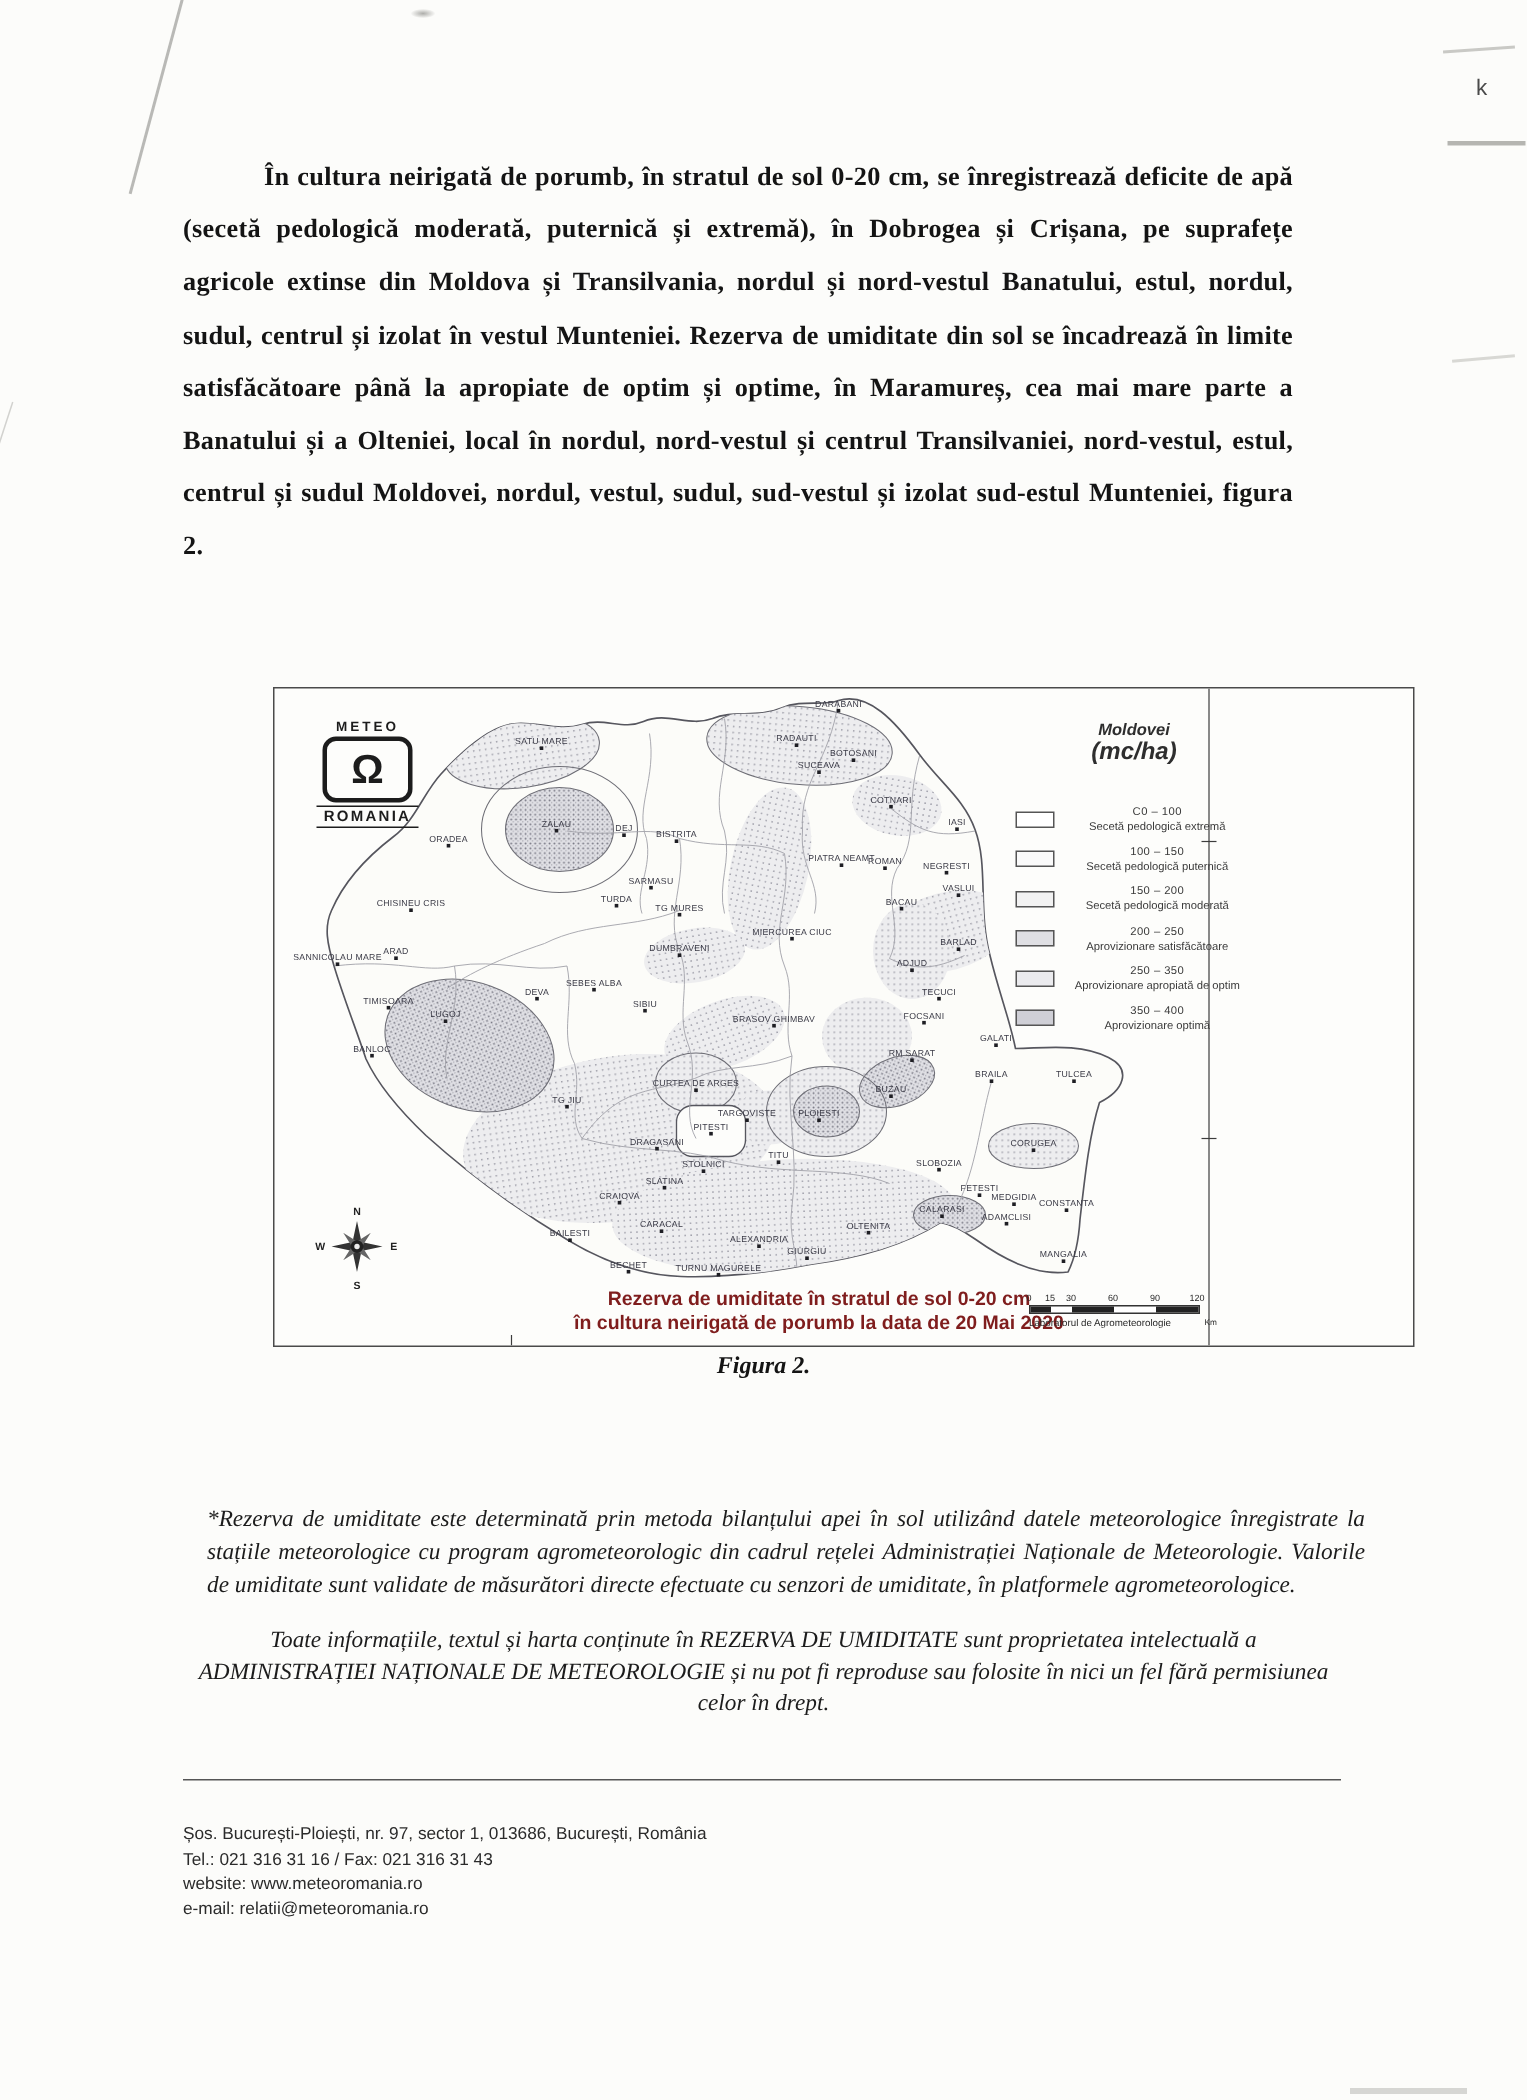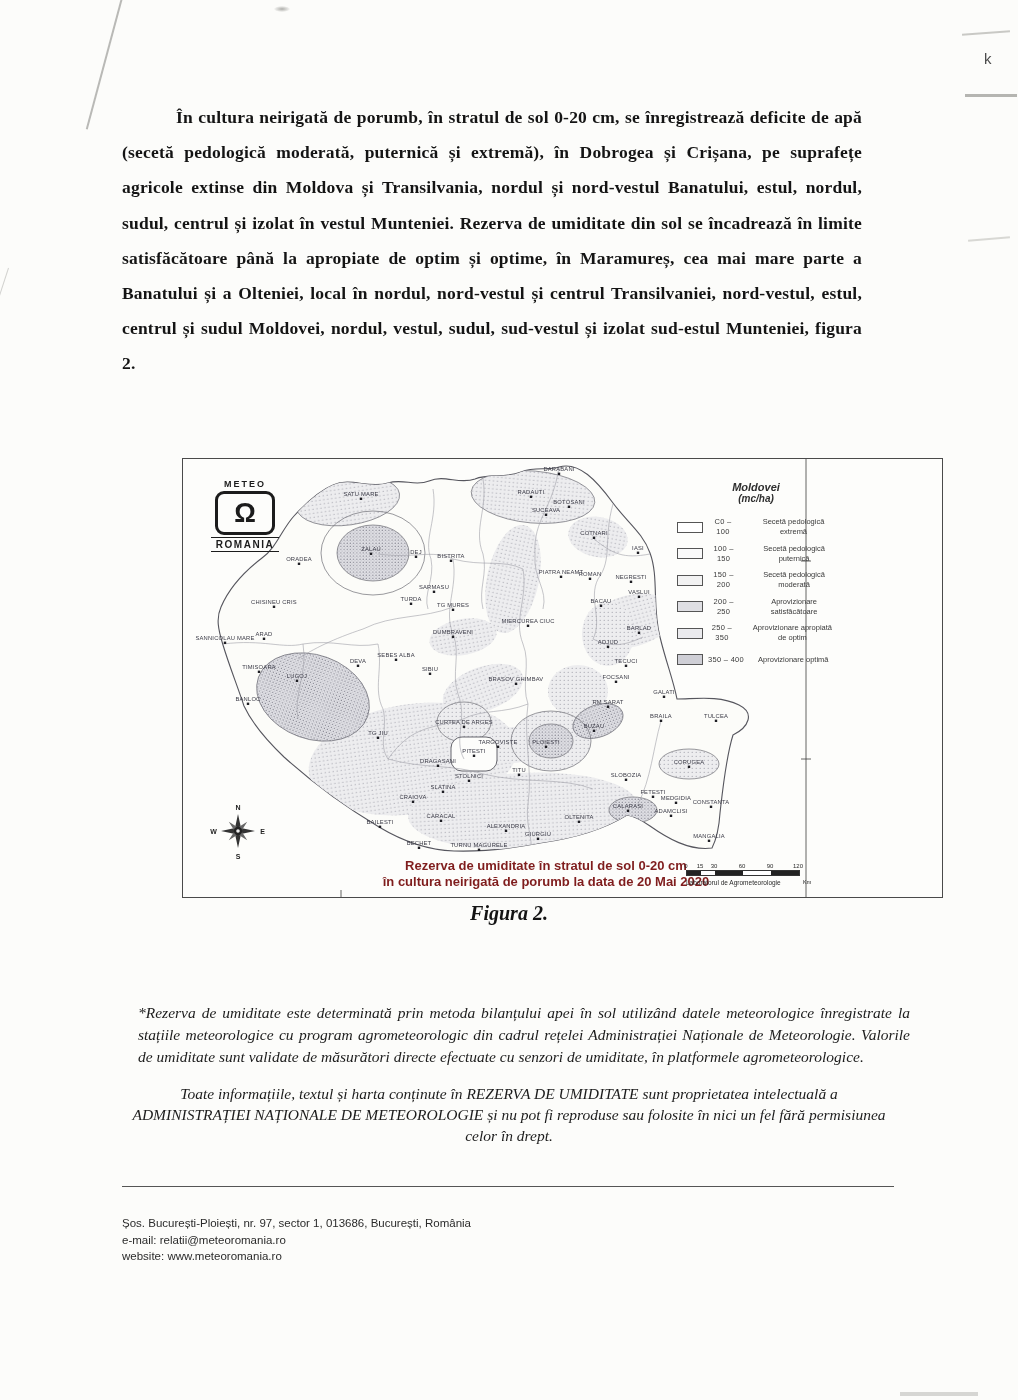--- a/index.html
+++ b/index.html
@@ -39,24 +39,24 @@
   .logo-sym{margin:2px auto 2px auto;width:54px;height:38px;border:3px solid #1c1c1c;
             border-radius:9px;display:flex;align-items:center;justify-content:center;
             font-size:27px;font-weight:700;line-height:1;}
   .logo-bot{font-size:10px;letter-spacing:1.5px;border-top:1px solid #1c1c1c;
             border-bottom:1px solid #1c1c1c;padding:1px 0;}
 
   
   .legend{position:absolute;left:494px;top:22px;width:158px;text-align:center;
           font-family:"Liberation Sans",sans-serif;color:#2e2e2e;}
   .legend-title{font-size:11px;font-weight:700;font-style:italic;}
-  .legend-sub{font-size:10px;font-weight:700;font-style:italic;margin-bottom:12px;}
+  .legend-sub{font-size:16px;font-weight:700;font-style:italic;margin-bottom:24px;}
   .legend-item{display:flex;align-items:center;margin-bottom:4.5px;min-height:22px;}
   .legend-swatch{width:24px;height:9px;border:1px solid #555;flex:none;margin-right:5px;}
-  .legend-text{flex:1;display:flex;flex-direction:row;font-size:7.5px;line-height:1.3;color:#3a3a3a;gap:14px;}
+  .legend-text{flex:1;display:flex;flex-direction:column;font-size:7.5px;line-height:1.3;color:#3a3a3a;}
   .legend-range{letter-spacing:.3px;}
 
   
   .compass{position:absolute;left:25px;top:342px;width:60px;height:60px;}
   .compass text{font-family:"Liberation Sans",sans-serif;font-size:7px;font-weight:700;
                 fill:#222;text-anchor:middle;}
 
   
   .map-caption{position:absolute;left:130px;top:399px;width:466px;text-align:center;
                font-family:"Liberation Sans",sans-serif;font-weight:700;font-size:13px;
@@ -68,21 +68,21 @@
   .scale-ticks{position:relative;height:7px;font-size:6px;}
   .scale-ticks span{position:absolute;top:0;transform:translateX(-50%);}
   .scale-bar{position:relative;width:112px;height:4px;border:1px solid #333;
              background:linear-gradient(to right,#222 0 12.5%,#fff 12.5% 25%,#222 25% 50%,
                         #fff 50% 75%,#222 75% 100%);}
   .scale-km{position:absolute;left:116px;top:8px;font-size:5.5px;}
   .scale-credit{font-size:6.5px;margin-top:3px;white-space:nowrap;}
 
   
   .figura{position:absolute;left:399px;top:902px;width:220px;text-align:center;margin:0;
-          font-weight:700;font-style:italic;font-size:20px;color:#141414;}
+          font-weight:700;font-style:italic;font-size:16px;color:#141414;}
 
   
   .footnote{position:absolute;left:122px;top:986px;width:772px;margin:16px;
             font-style:italic;font-size:15.5px;line-height:21.8px;text-align:justify;color:#1c1c1c;}
   .copyright{position:absolute;left:128px;top:1083px;width:762px;margin:0;text-align:center;
              font-style:italic;font-size:15.5px;line-height:21px;color:#1c1c1c;}
 
   
   .footer-rule{position:absolute;left:122px;top:1186px;width:772px;border-top:1.6px solid #555;}
   .footer{position:absolute;left:122px;top:1196px;font-family:"Liberation Sans",sans-serif;
@@ -413,17 +413,18 @@
 
   <p class="figura">Figura 2.</p>
 
   <p class="footnote">*Rezerva de umiditate este determinată prin metoda bilanțului apei în sol utilizând datele meteorologice înregistrate la stațiile meteorologice cu program agrometeorologic din cadrul rețelei Administrației Naționale de Meteorologie. Valorile de umiditate sunt validate de măsurători directe efectuate cu senzori de umiditate, în platformele agrometeorologice.</p>
 
   <p class="copyright">Toate informațiile, textul și harta conținute în REZERVA DE UMIDITATE sunt proprietatea intelectuală a ADMINISTRAȚIEI NAȚIONALE DE METEOROLOGIE și nu pot fi reproduse sau folosite în nici un fel fără permisiunea celor în drept.</p>
 
   <div class="footer-rule"></div>
   <div class="footer">
     <div>Șos. București-Ploiești, nr. 97,  sector 1, 013686, București, România</div>
+    <div>Tel.:  021 316 31 16 / Fax: 021 316 31 43</div>
+    <div>website: www.meteoromania.ro</div>
     <div>e-mail: relatii@meteoromania.ro</div>
-    <div>website: www.meteoromania.ro</div>
   </div>
 
 </div>
 
 </body></html>

